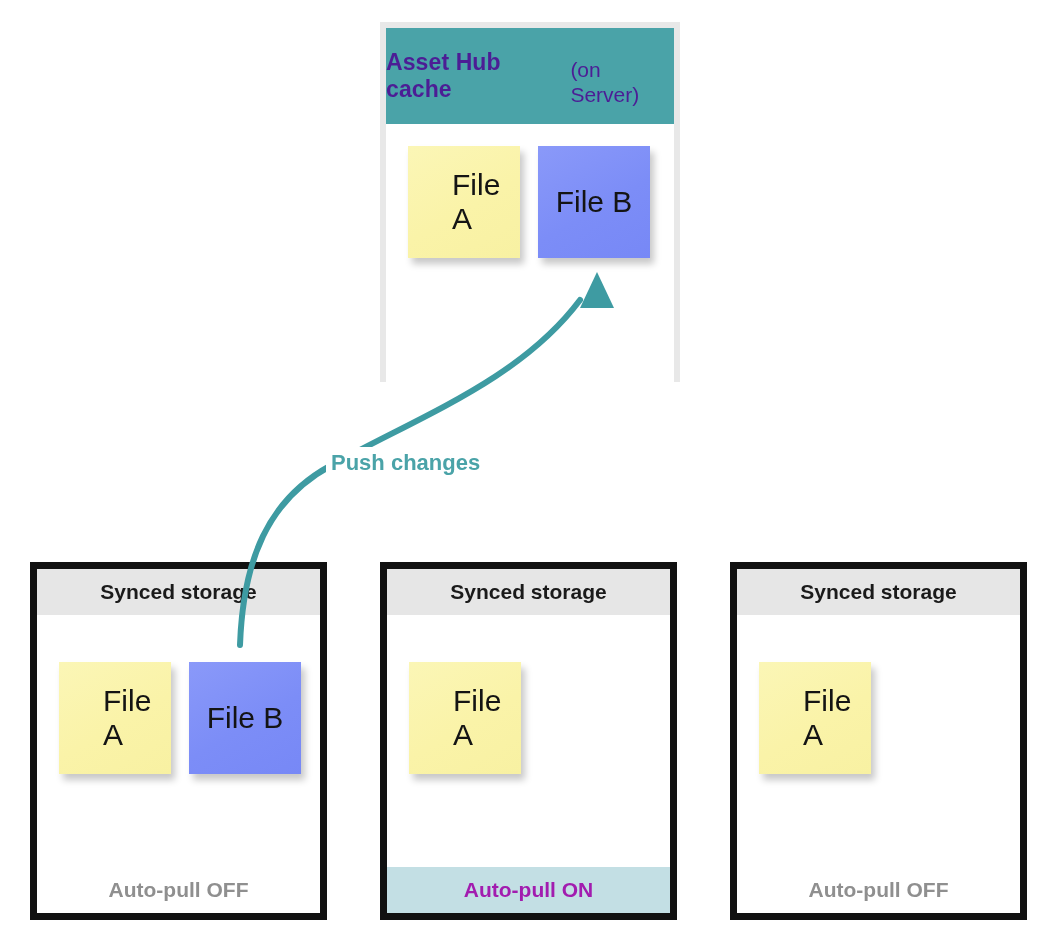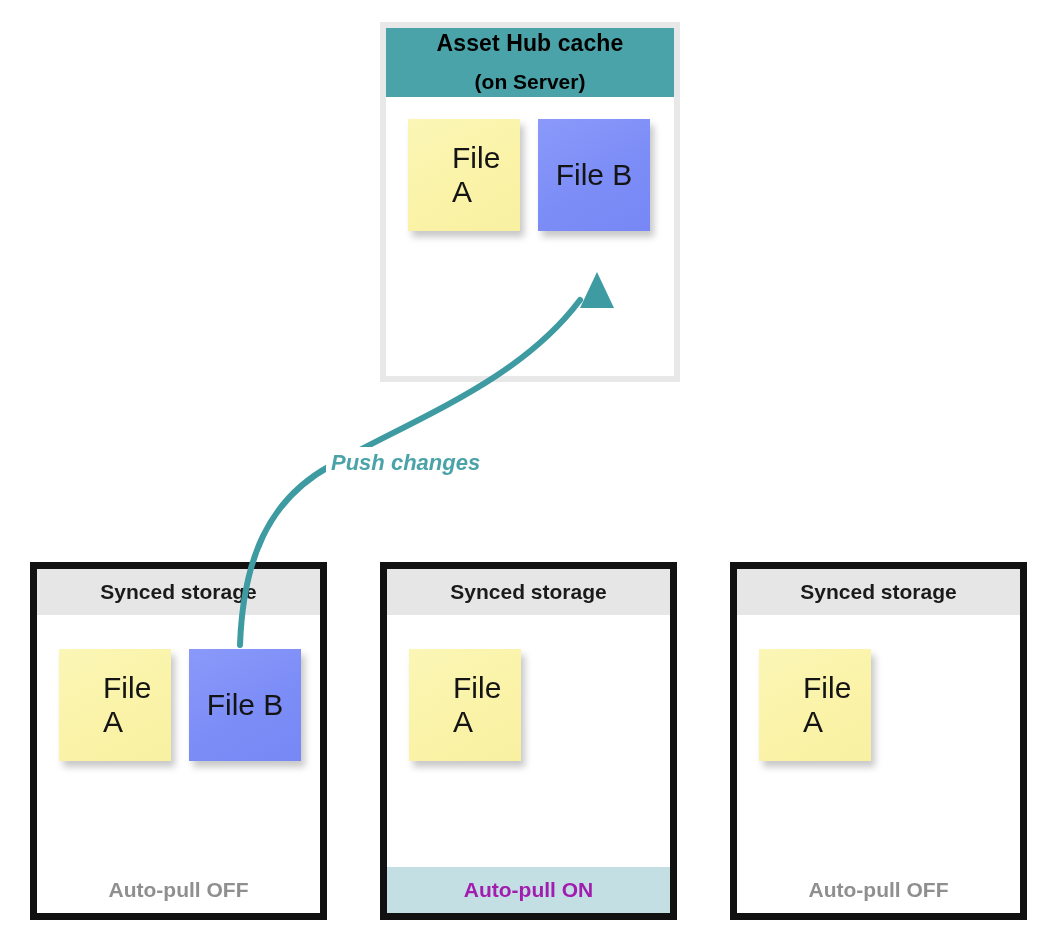--- a/index.html
+++ b/index.html
@@ -28,37 +28,37 @@
     position: absolute;
     left: 380px;
     top: 22px;
     width: 300px;
     height: 360px;
     background: #ffffff;
     border: 6px solid #e8e8e8;
     box-sizing: border-box;
   }
   .hub-header {
-    height: 69px;
+    height: 96px;
     background: #4aa3a8;
-    color: #000000;
-    display: flex;
-    flex-direction: column;
+    color: #4c1d95;
+    display: flex;
+    flex-direction: row;
     align-items: center;
     justify-content: center;
     line-height: 1.18;
   }
   .hub-title {
     font-size: 23px;
     font-weight: bold;
     letter-spacing: 0.1px;
   }
   .hub-sub {
     font-size: 21px;
-    font-weight: bold;
+    font-weight: normal;
     margin-top: 13px;
   }
   .hub-body {
     position: relative;
     height: 260px;
     background: #ffffff;
   }
 
   
   .note {
@@ -85,20 +85,21 @@
   .storage {
     position: absolute;
     top: 562px;
     width: 297px;
     height: 358px;
     background: #ffffff;
     border: 7px solid #111111;
     box-sizing: border-box;
     display: flex;
     flex-direction: column;
+    gap: 13px;
   }
   .storage-header {
     height: 46px;
     background: #e6e6e6;
     display: flex;
     align-items: center;
     justify-content: center;
     font-size: 21px;
     font-weight: bold;
     color: #1a1a1a;
@@ -139,21 +140,20 @@
   .push-label {
     position: absolute;
     left: 326px;
     top: 447px;
     font-size: 22px;
     font-weight: bold;
     color: #4aa3a8;
     background: #ffffff;
     padding: 3px 7px 4px 5px;
     white-space: nowrap;
-    font-style: italic;
   }
 </style>
 </head>
 <body>
 
 <div id="canvas">
 
   <div class="hub-panel">
     <div class="hub-header">
       <div class="hub-title">Asset Hub cache</div>

